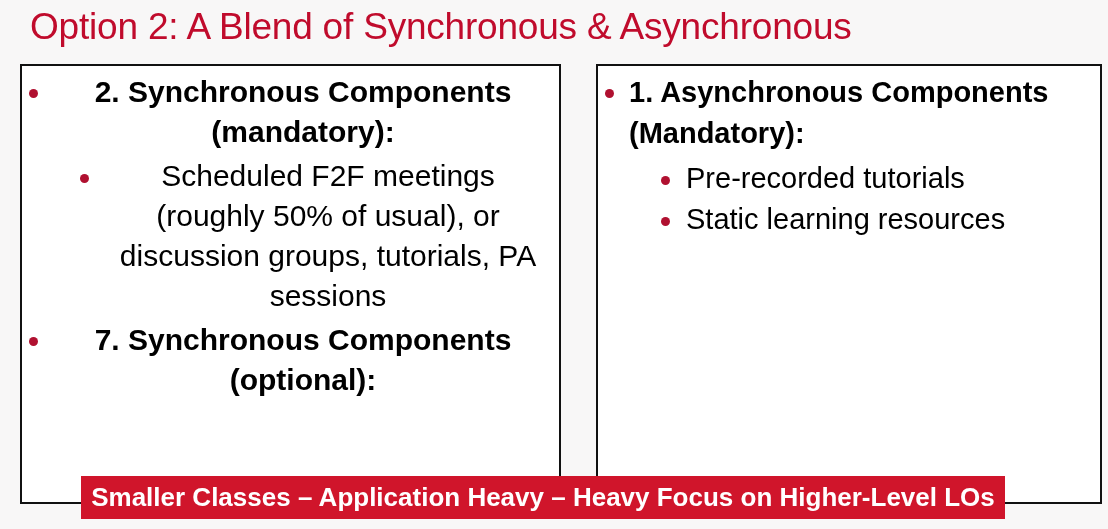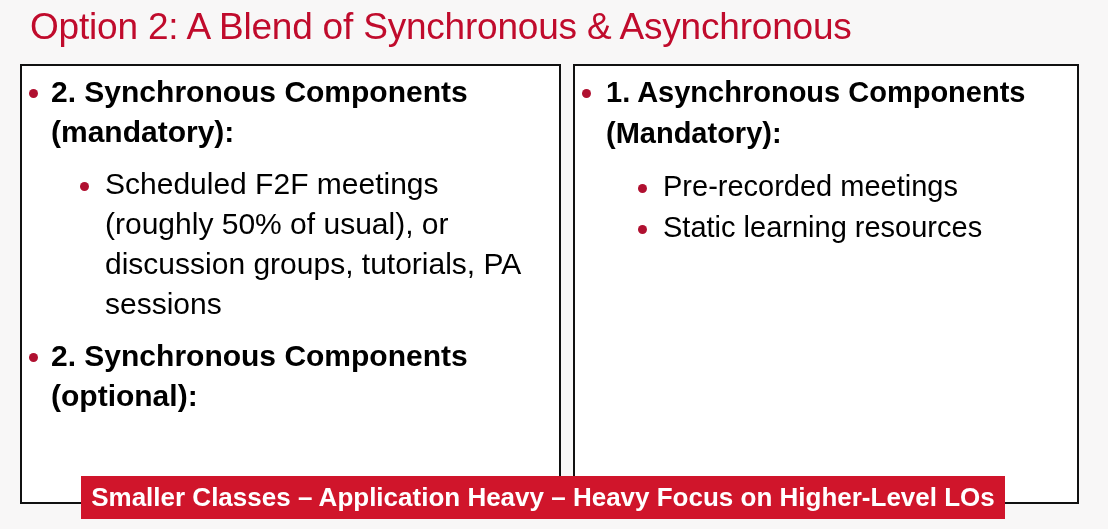--- a/index.html
+++ b/index.html
@@ -42,40 +42,41 @@
     background: #ffffff;
     border: 2px solid #111111;
     box-sizing: border-box;
     overflow: hidden;
   }
   #panel-left {
     left: 20px;
     top: 64px;
     width: 541px;
     height: 440px;
+    text-align: center;
   }
   #panel-right {
-    left: 573px;
+    left: 596px;
     top: 64px;
     width: 506px;
     height: 440px;
   }
   .panel-inner {
     padding: 6px 4px 0 4px;
   }
 
   
   ul.lvl1 {
     list-style: none;
     margin: 0;
     padding: 0;
   }
   ul.lvl2 {
     list-style: none;
-    margin: 12px;
+    margin: 4px;
     padding: 0;
   }
   li.l1, li.l2 {
     position: relative;
     color: #000000;
   }
   li.l1 {
     font-weight: bold;
     font-size: 30px;
     line-height: 40px;
@@ -152,39 +153,39 @@
         </li>
         <ul class="lvl2">
           <li class="l2">
             <span class="dot"></span>
             <span class="txt">Scheduled F2F meetings (roughly 50% of usual), or discussion groups, tutorials, PA sessions</span>
           </li>
         </ul>
 
         <li class="l1">
           <span class="dot"></span>
-          <span class="txt">2. Synchronous Components (optional):</span>
+          <span class="txt">7. Synchronous Components (optional):</span>
         </li>
 
       </ul>
     </div>
   </div>
 
   <div class="panel" id="panel-right">
     <div class="panel-inner">
       <ul class="lvl1">
 
         <li class="l1">
           <span class="dot"></span>
           <span class="txt">1. Asynchronous Components (Mandatory):</span>
         </li>
         <ul class="lvl2">
           <li class="l2">
             <span class="dot"></span>
-            <span class="txt">Pre-recorded meetings</span>
+            <span class="txt">Pre-recorded tutorials</span>
           </li>
           <li class="l2">
             <span class="dot"></span>
             <span class="txt">Static learning resources</span>
           </li>
         </ul>
 
       </ul>
     </div>
   </div>

